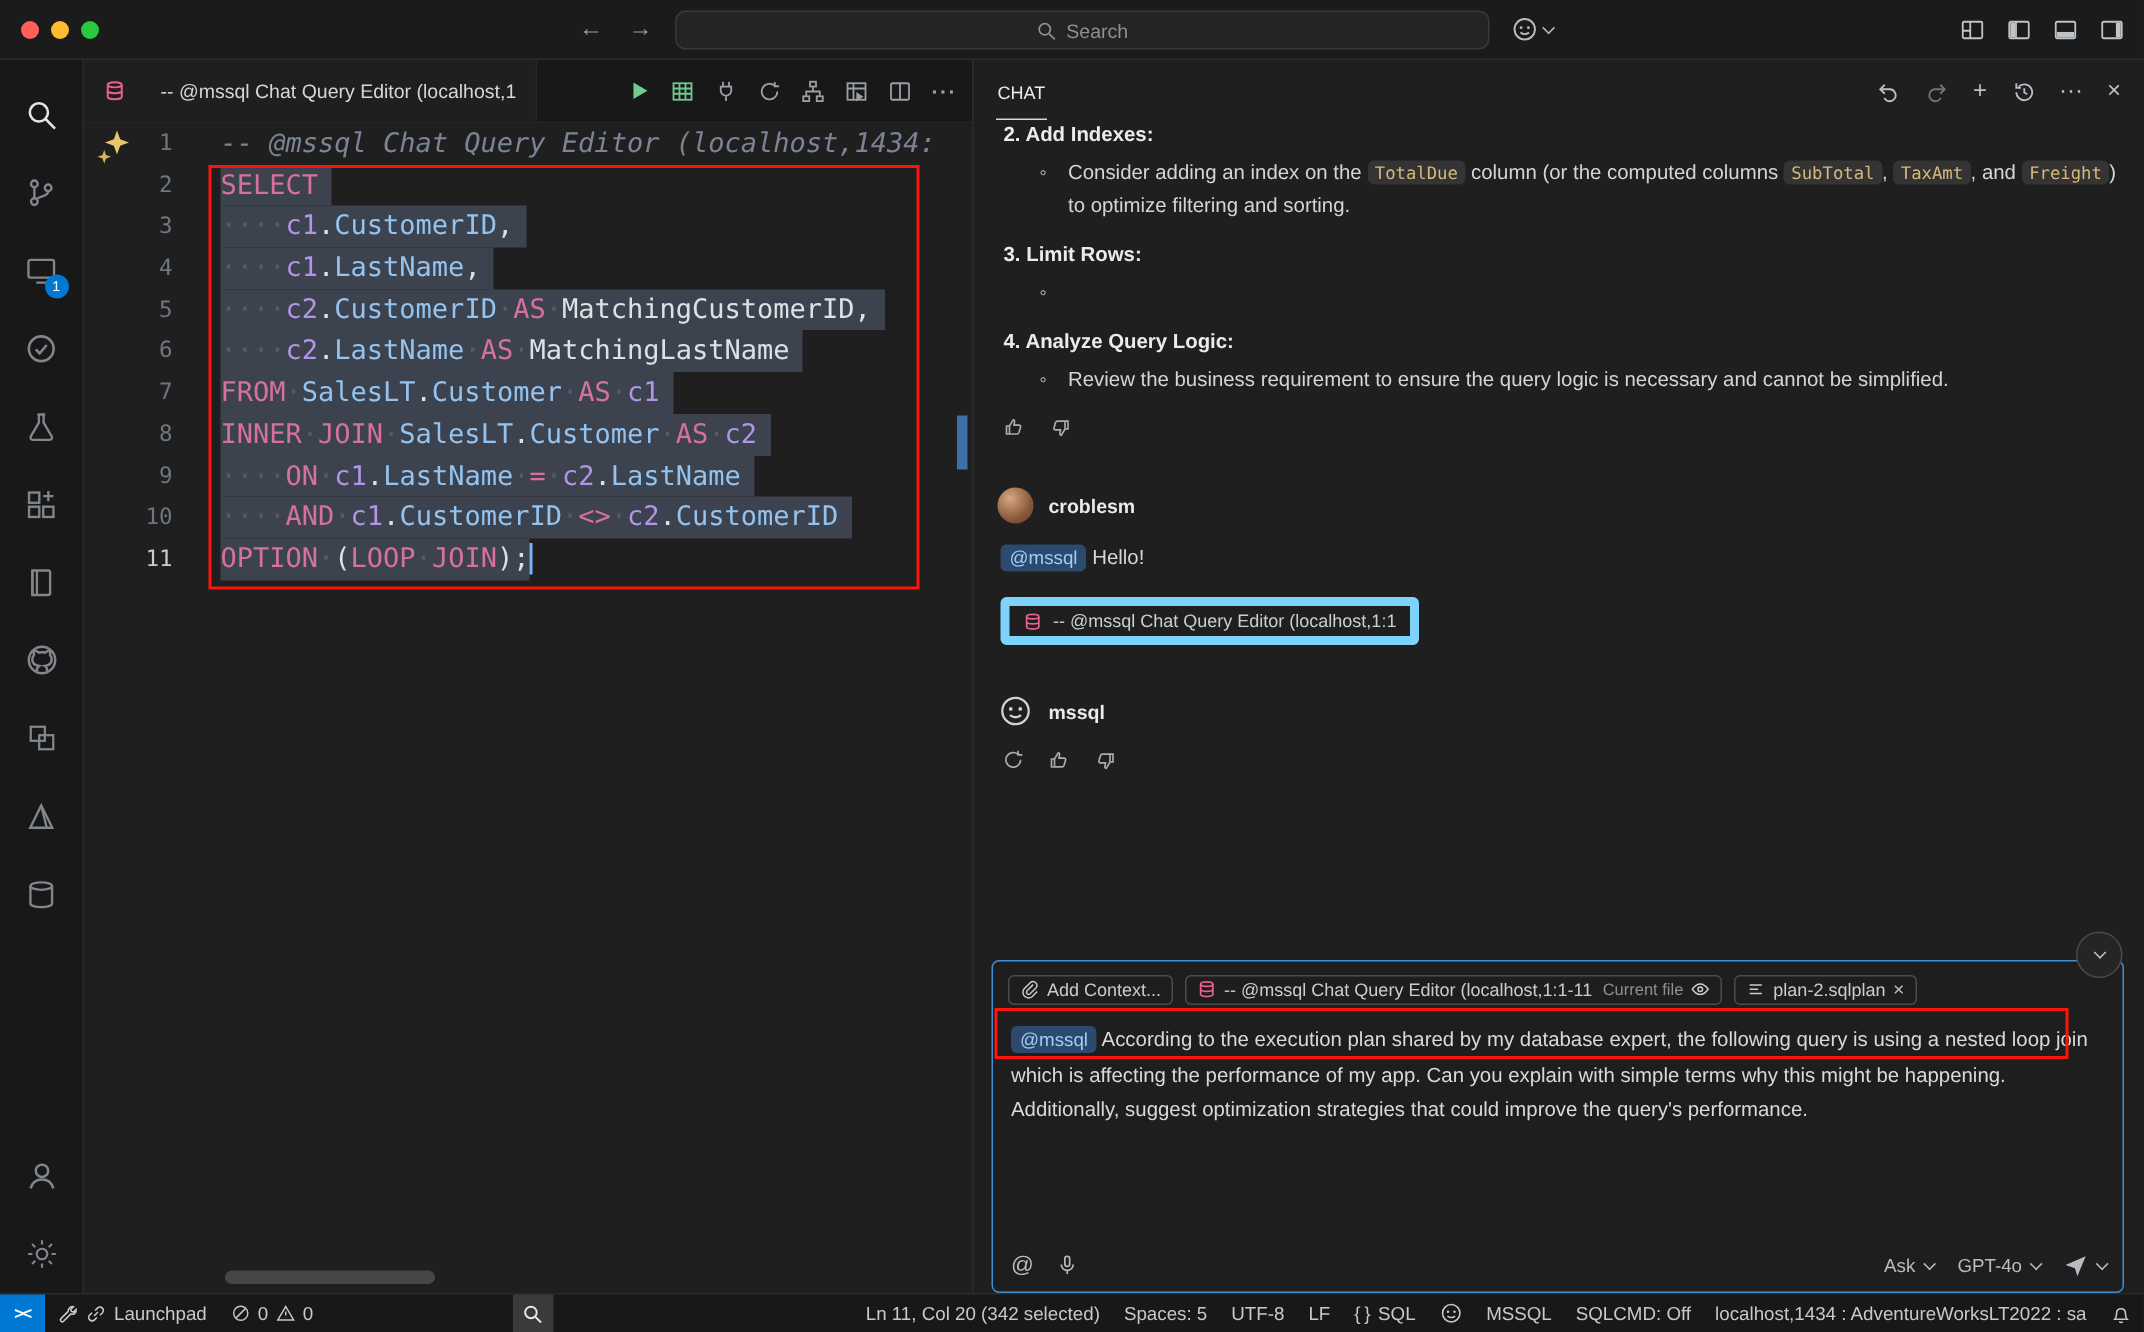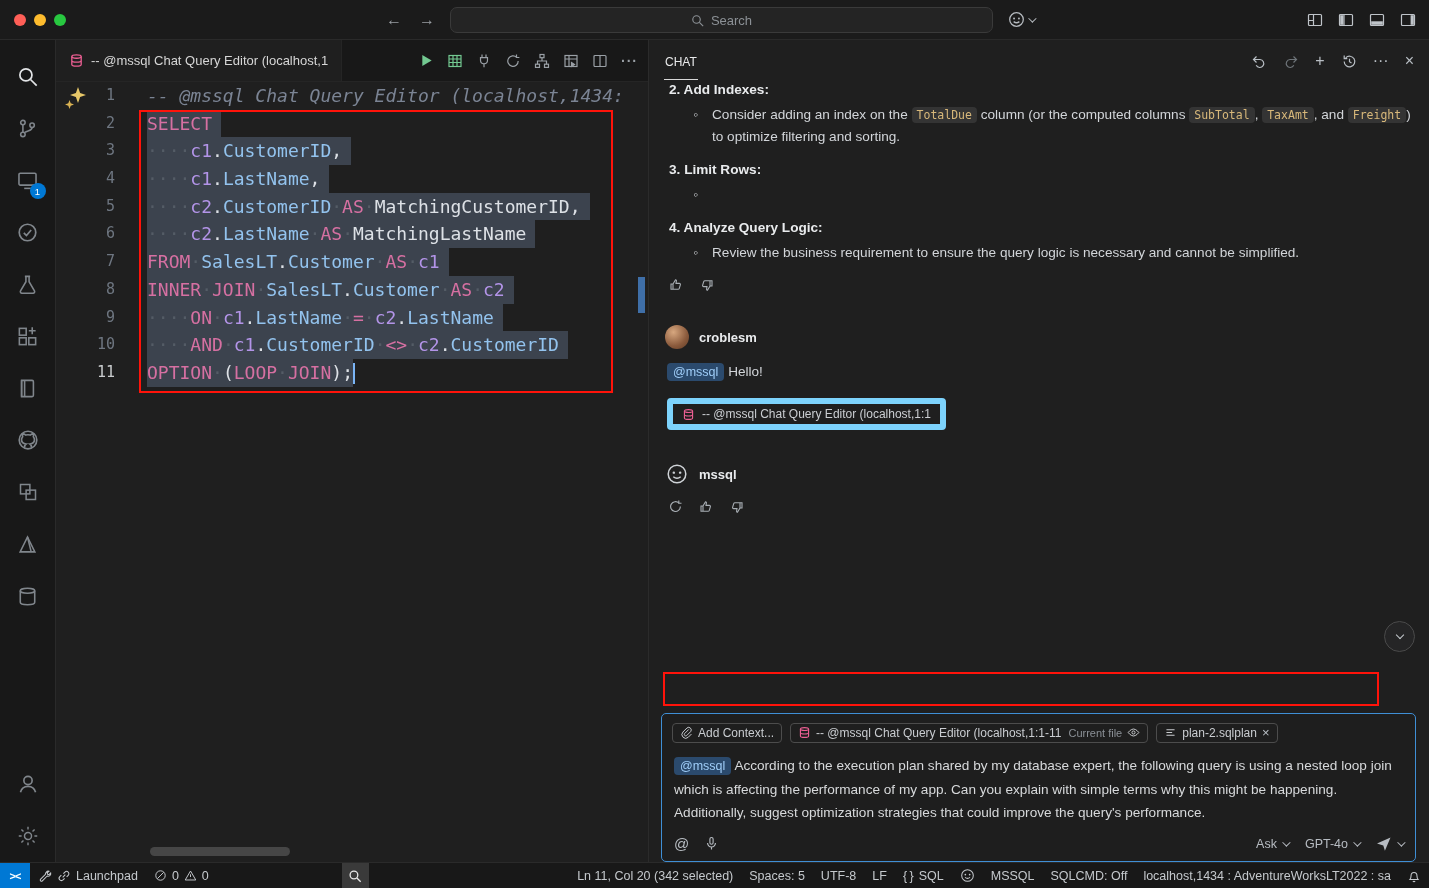--- a/index.html
+++ b/index.html
@@ -34,21 +34,21 @@
     color:#80868c; position:relative; }
   .ab-icon.active { color:#e3e5e7; }
   .ab-badge { position:absolute; right:6px; bottom:7px; min-width:16px; height:16px; border-radius:8px;
     background:var(--accent-blue,#0078d4); color:#fff; font-size:9.5px; display:flex; align-items:center;
     justify-content:center; padding:0 3px; }
   .ab-spacer { flex:1; }
 
   
   .editor-group { width:592px; background:#1f1f1f; display:flex; flex-direction:column; position:relative; }
   .tabbar { height:42px; background:#181818; display:flex; align-items:stretch; border-bottom:1px solid #252525; }
-  .tab { display:flex; align-items:center; gap:7px; padding:0 13px; background:#1f1f1f; color:#d6d6d6;
+  .tab { display:flex; align-items:center; gap:23px; padding:0 13px; background:#1f1f1f; color:#d6d6d6;
     font-size:13px; border-right:1px solid #252525; white-space:nowrap; overflow:hidden; max-width:330px; }
   .editor-actions { margin-left:auto; display:flex; align-items:center; gap:13px; padding-right:10px; }
   .editor-actions .more { color:#9aa0a6; font-size:14px; font-weight:bold; letter-spacing:1px; }
 
   .editor { flex:1; position:relative; overflow:hidden;
     font-family:"DejaVu Sans Mono", monospace; font-size:18px; }
   .code-line { display:flex; height:27.7px; line-height:27.7px; white-space:pre; }
   .gutter { width:59px; text-align:right; color:#6e7681; font-size:15px; flex:none; }
   .gutter.active { color:#c9ccce; }
   .code-text { margin-left:32px; }
@@ -87,21 +87,21 @@
   .msg-name { font-weight:bold; color:#e9ebed; font-size:13px; }
   .msg-line { margin:12px 0 0 2px; line-height:22px; }
   .mention-chip { background:var(--chip-blue-bg,#2b4a6d); color:var(--chip-blue-text,#9fcdf8);
     border-radius:4px; padding:2px 6px; font-size:12.5px; }
   .attach-pill { display:inline-flex; align-items:center; gap:7px; border:6px solid #7dd3fc; border-radius:4px;
     padding:3px 9px; margin:15px 0 0 2px; font-size:12px; color:#cbced2; }
   .actions-row { display:flex; gap:15px; margin:13px 0 0 3px; color:#a8aeb4; }
   .scroll-down-btn { position:absolute; right:14px; top:581px; width:31px; height:31px; border-radius:50%;
     background:#252526; border:1px solid #4a4a4a; display:flex; align-items:center; justify-content:center; color:#c4c9cd; }
 
-  .chat-input { height:149px; margin:0 13px 0 12px; border:1px solid #3f8fd6; border-radius:5px;
+  .chat-input { height:222px; margin:0 13px 0 12px; border:1px solid #3f8fd6; border-radius:5px;
     padding:5px 10px 6px; display:flex; flex-direction:column; background:#1e1e1e; }
   .context-row { display:flex; align-items:center; gap:8px; height:27px; font-size:12px; color:#c9ccd0; }
   .ctx-chip { display:inline-flex; align-items:center; gap:5px; border:1px solid #4c4c4c; border-radius:4px;
     padding:2px 7px; white-space:nowrap; }
   .ctx-suffix { color:#8b9096; font-size:11px; margin-left:2px; }
   .input-text { flex:1; margin:8px 2px 0; line-height:23px; font-size:13.6px; color:#d7d9db; }
   .input-toolbar { display:flex; align-items:center; gap:15px; color:#b7bcc2; font-size:12.5px; padding:2px 2px 3px; }
   .toolbar-right { margin-left:auto; display:flex; align-items:center; gap:17px; }
   .picker { display:flex; align-items:center; gap:5px; }
   .at-glyph { font-size:15px; }

